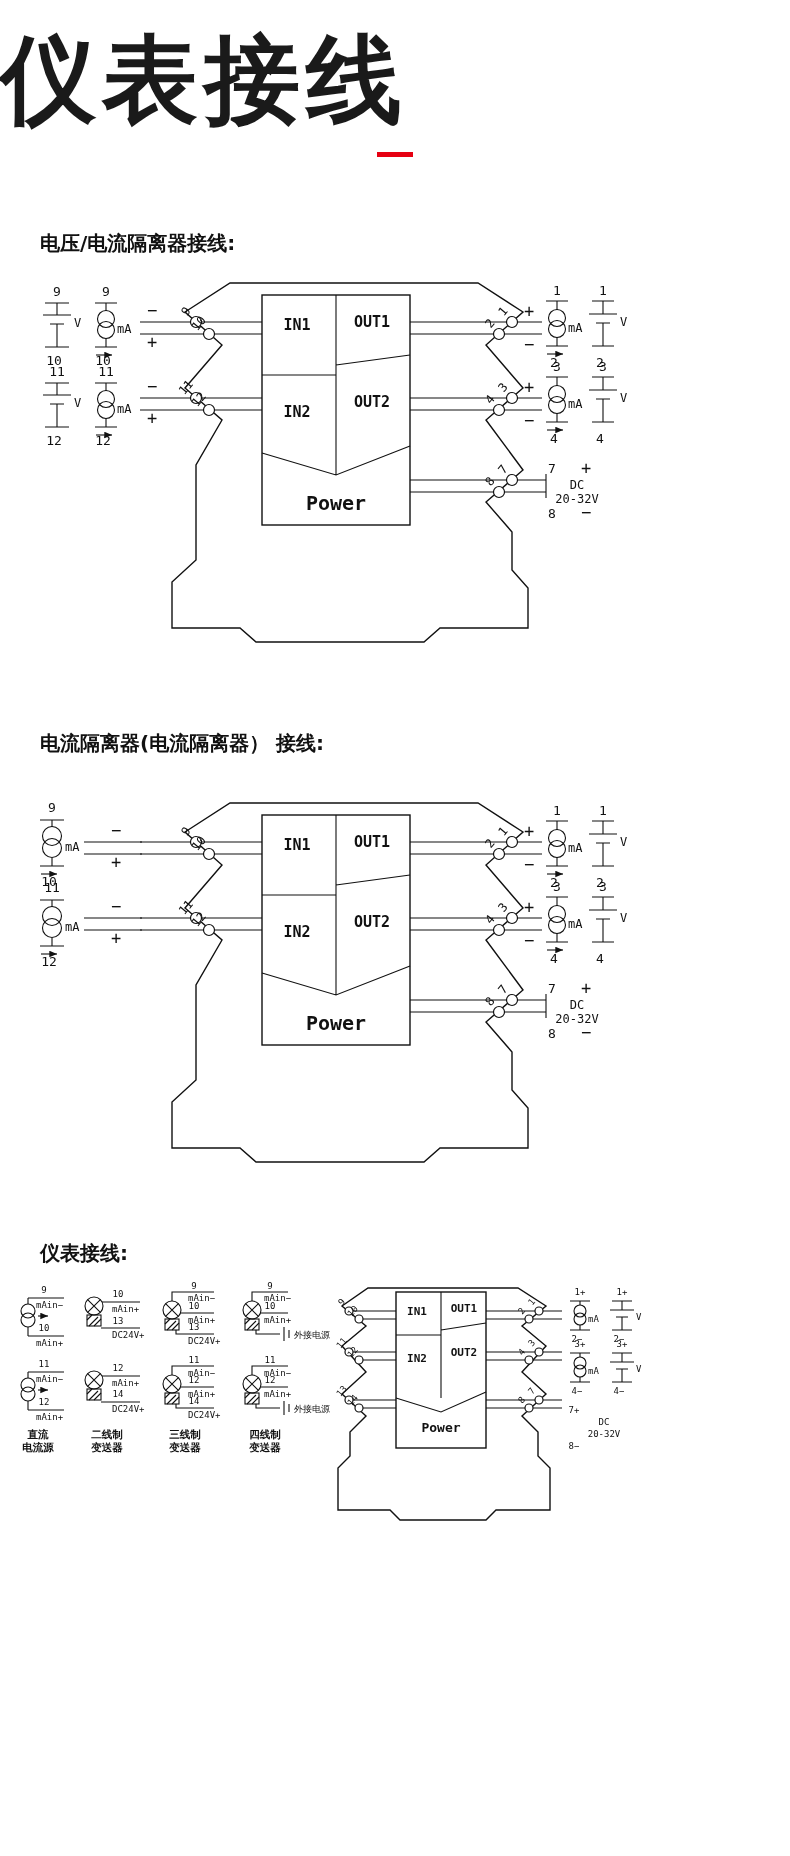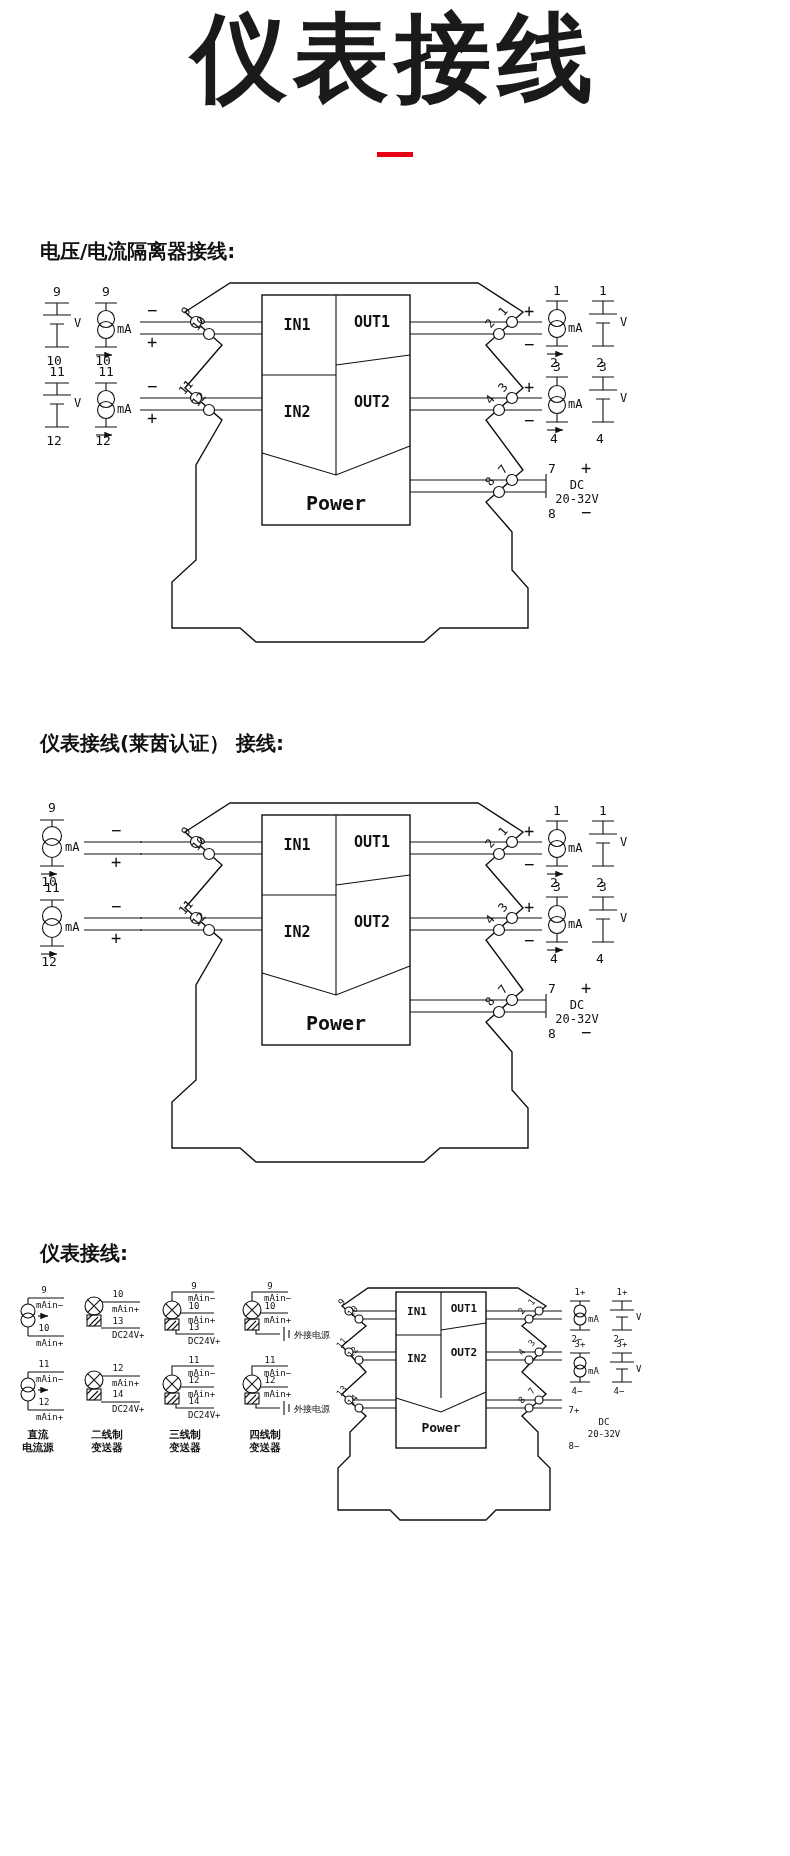--- a/index.html
+++ b/index.html
@@ -1,22 +1,22 @@
 <!DOCTYPE html>
 <html><head>
 <meta charset="utf-8">
 <style>
   html,body{margin:0;padding:0;background:#fff;}
   .page{position:relative;width:790px;height:1856px;background:#fff;overflow:hidden;
         font-family:"DejaVu Sans",sans-serif;color:#111;}
-  .title{position:absolute;top:3px;left:0;width:100%;text-align:center;
+  .title{position:absolute;top:25px;left:0;width:100%;text-align:left;
          font-size:96px;font-weight:bold;letter-spacing:6px;color:#1a1a1a;line-height:1.15;}
   .red-dash{position:absolute;top:152px;left:377px;width:36px;height:5px;background:#e60012;}
   .sec{position:absolute;left:40px;font-size:20px;font-weight:600;color:#111;}
-  #sec1{top:238px;} #sec2{top:730px;} #sec3{top:1240px;}
+  #sec1{top:230px;} #sec2{top:730px;} #sec3{top:1240px;}
   svg{position:absolute;left:0;}
   #svg1{top:270px;} #svg2{top:790px;} #svg3{top:1280px;}
   .ol{fill:none;stroke:#111;stroke-width:1.4;stroke-linejoin:miter;}
   .ln{fill:none;stroke:#111;stroke-width:1.1;}
   .tc{fill:#fff;stroke:#111;stroke-width:1.2;}
   text{fill:#111;}
   .tb{font:bold 15px "DejaVu Sans Mono",monospace;text-anchor:middle;}
   .tp{font:bold 20px "DejaVu Sans Mono",monospace;text-anchor:middle;}
   .tn{font:13px "DejaVu Sans Mono",monospace;text-anchor:middle;}
   .tv{font:12px "DejaVu Sans Mono",monospace;text-anchor:start;}
@@ -30,21 +30,21 @@
   .sp{font:bold 13px "DejaVu Sans Mono",monospace;text-anchor:middle;}
   .sc{font:bold 10.5px "DejaVu Sans",sans-serif;text-anchor:middle;}
 </style>
 </head>
 <body>
 
 <div class="page">
   <div class="title">仪表接线</div>
   <div class="red-dash"></div>
   <div class="sec" id="sec1">电压/电流隔离器接线:</div>
-  <div class="sec" id="sec2">仪表接线(莱茵认证） 接线:</div>
+  <div class="sec" id="sec2">电流隔离器(电流隔离器） 接线:</div>
   <div class="sec" id="sec3">仪表接线:</div>
 
   <svg id="svg1" width="790" height="390" viewBox="0 0 790 390">
     <defs>
       <marker id="arrow" markerWidth="8" markerHeight="8" refX="7" refY="3" orient="auto">
         <path d="M0,0 L7,3 L0,6 Z" fill="#111"></path>
       </marker>
       <g id="csrc">
         <path class="ln" d="M0,-18 V-12 M0,11 V20"></path>
         <circle class="ln" cx="0" cy="-5" r="7"></circle>

